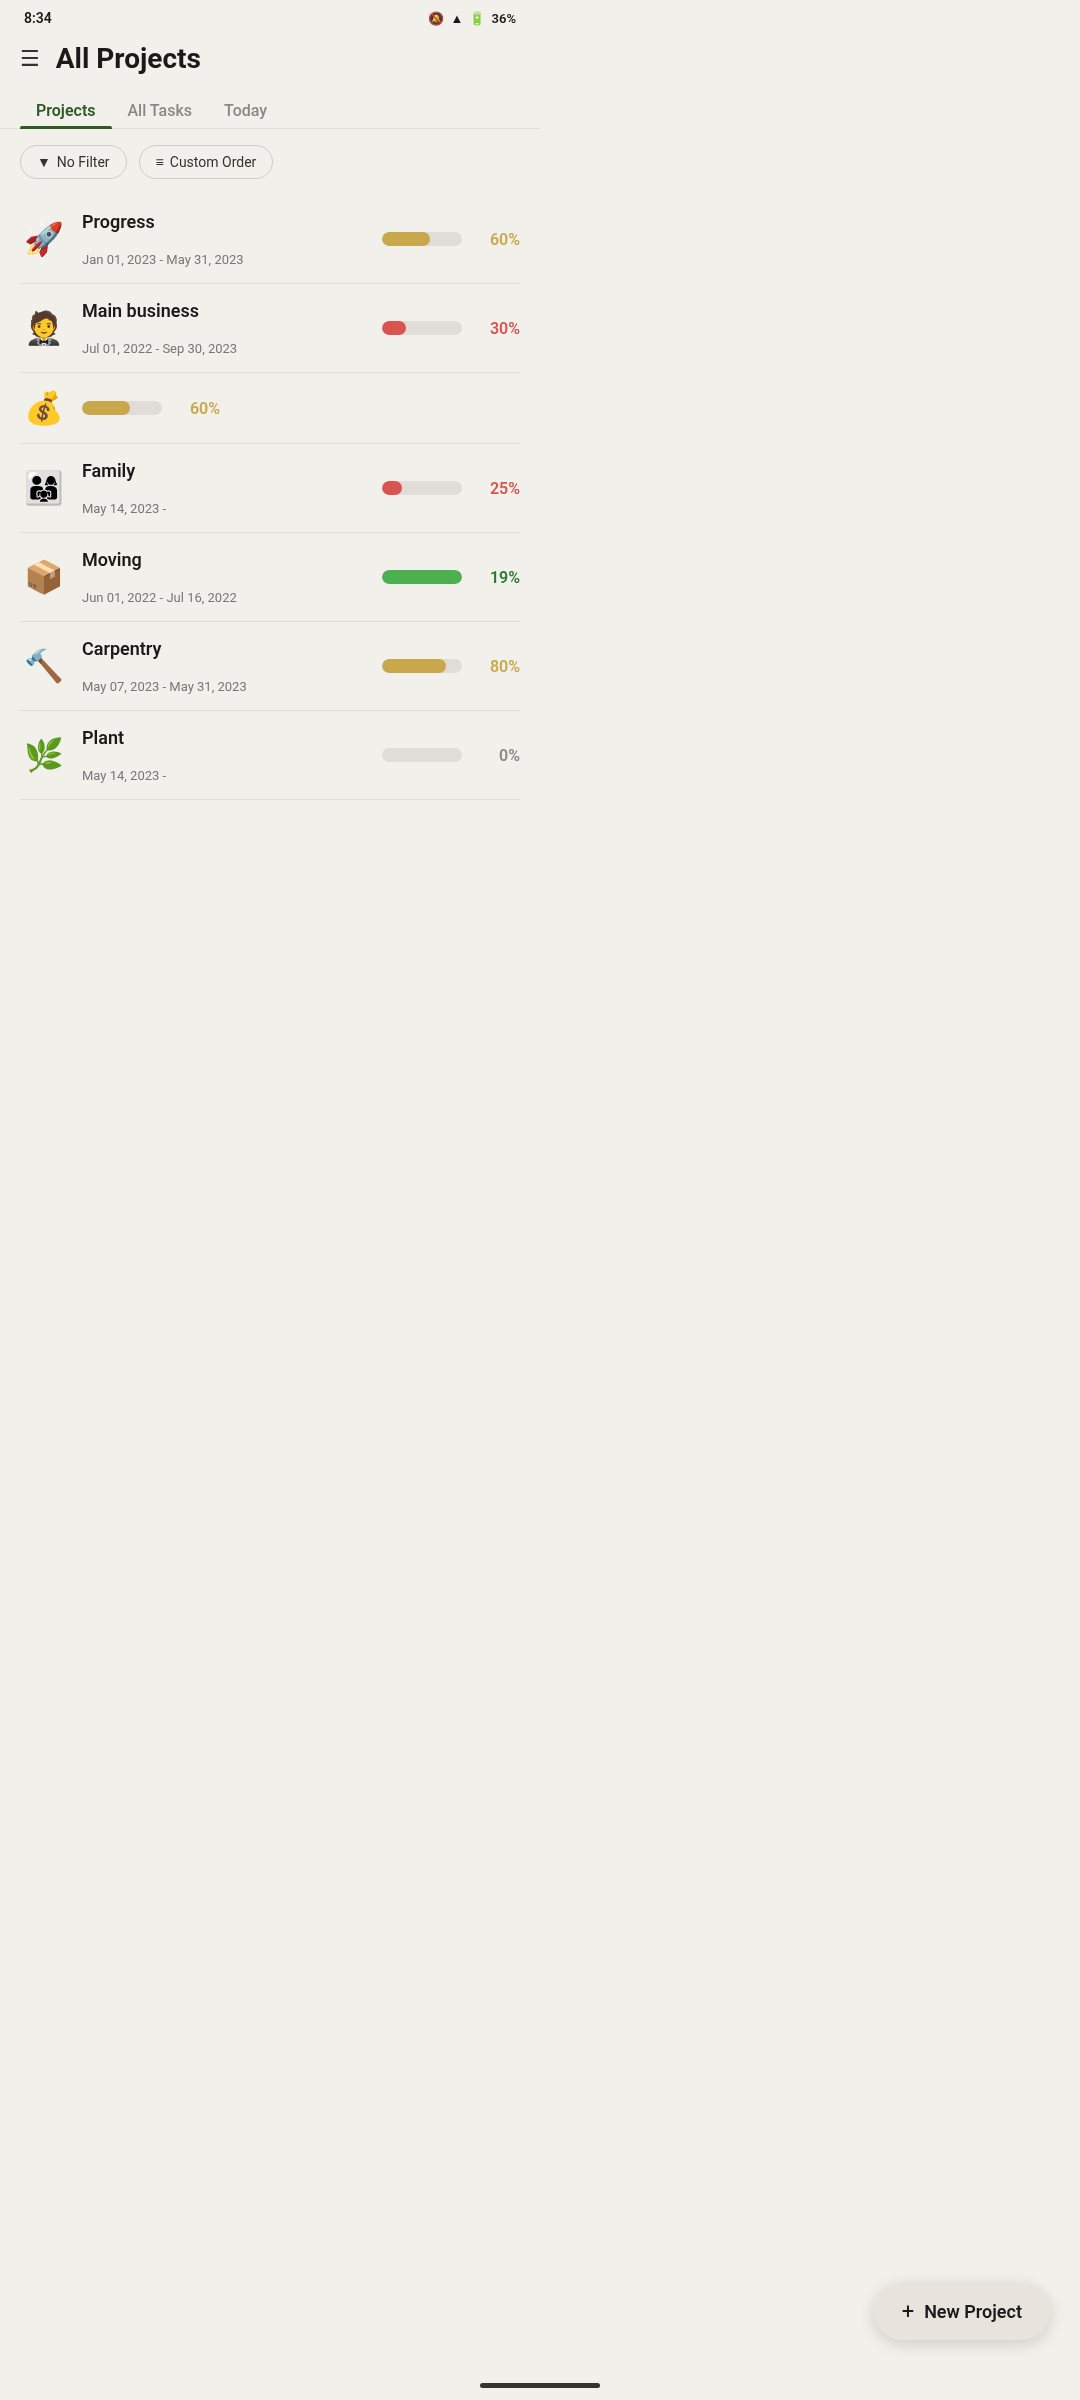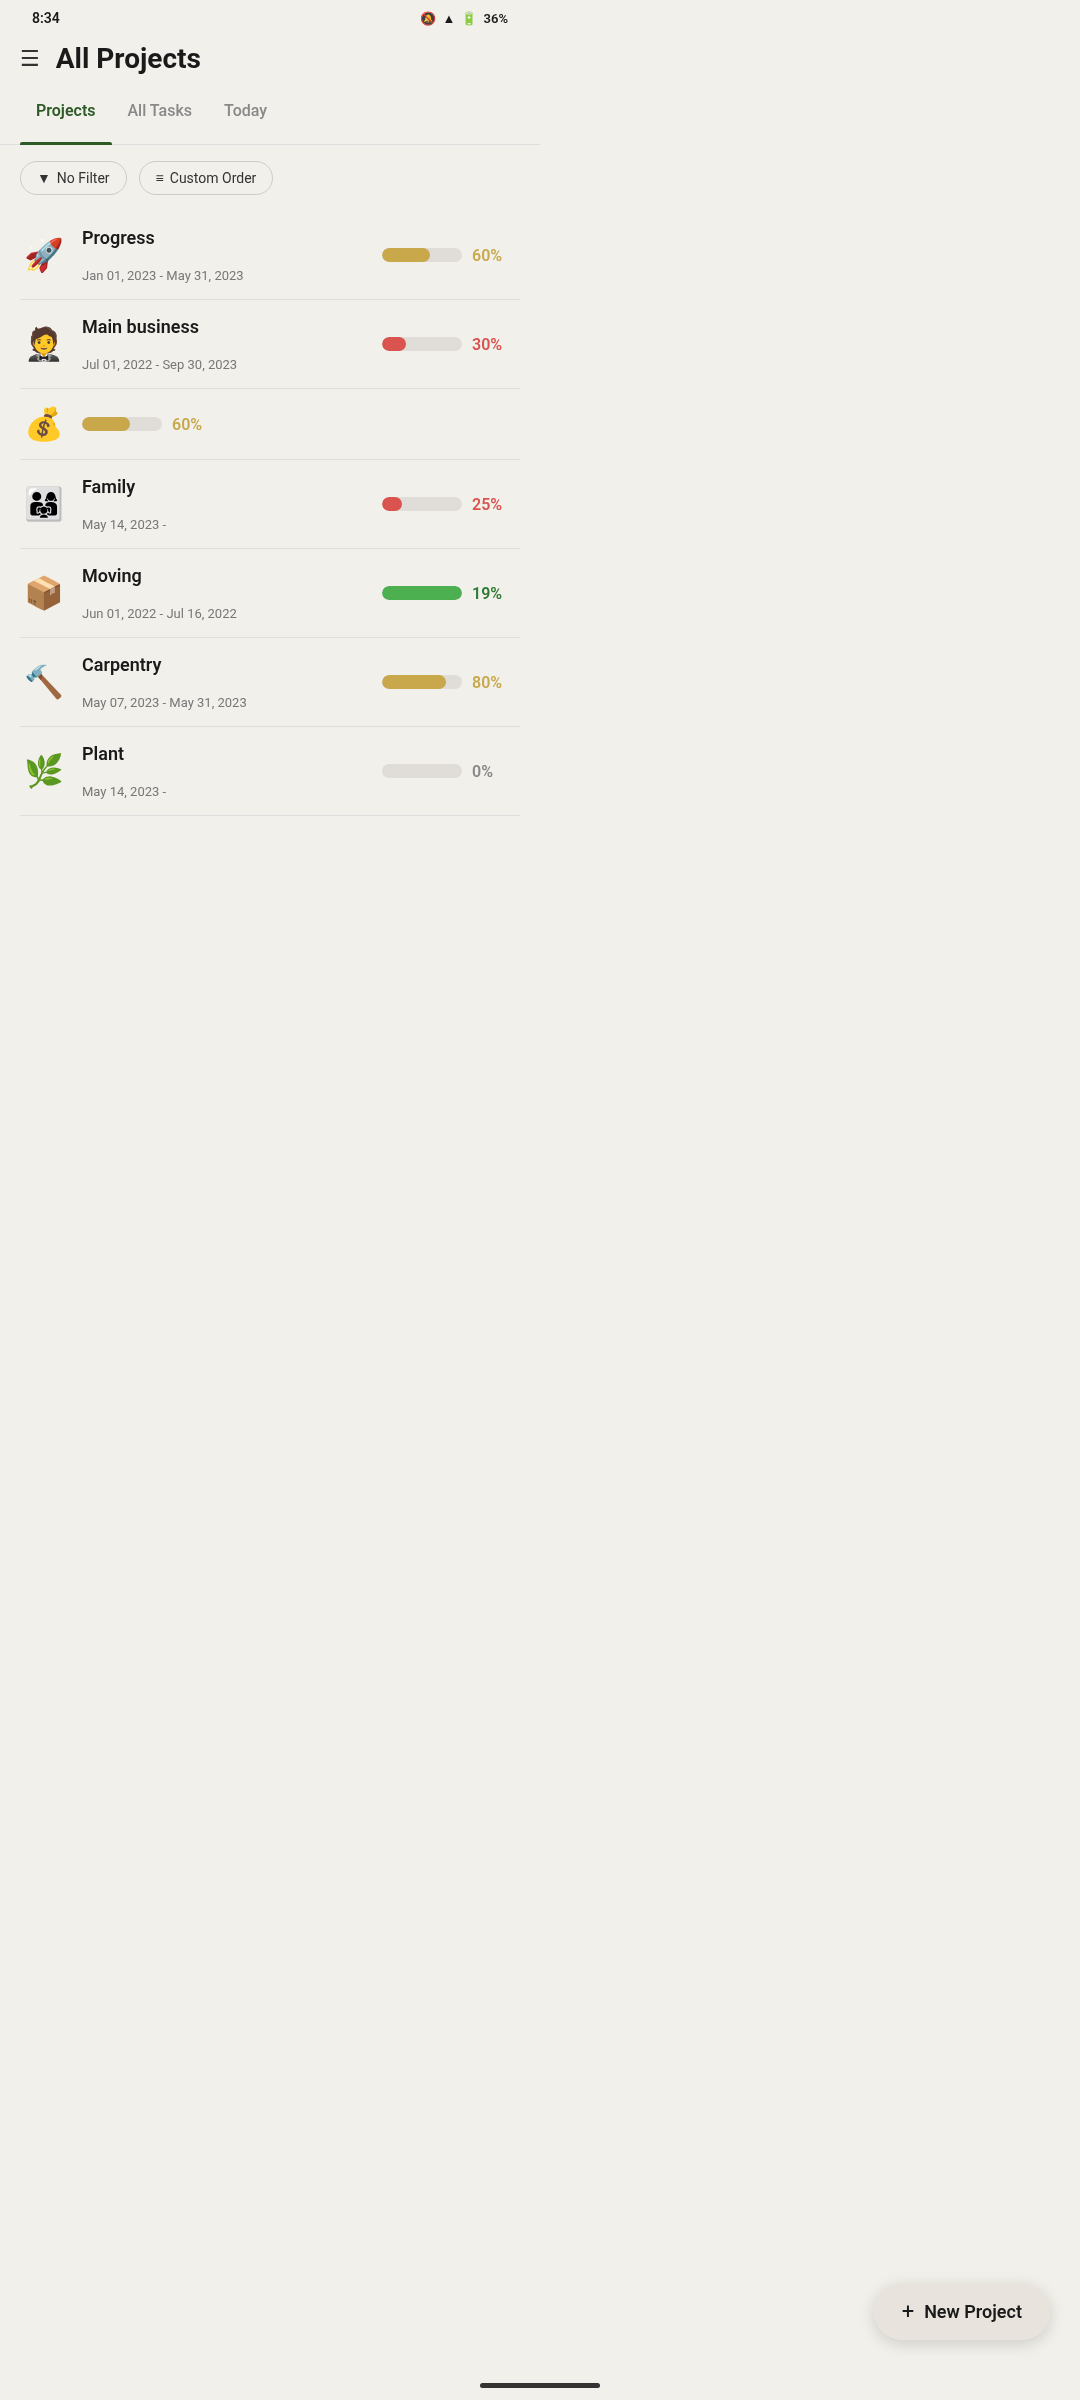--- a/index.html
+++ b/index.html
@@ -12,21 +12,21 @@
       min-height: 1200px;
       position: relative;
       overflow-x: hidden;
     }
 
     
     .status-bar {
       display: flex;
       justify-content: space-between;
       align-items: center;
-      padding: 10px 32px 6px;
+      padding: 10px 24px 6px;
       font-size: 14px;
       font-weight: 600;
       color: #1a1a1a;
     }
     .status-right {
       display: flex;
       align-items: center;
       gap: 6px;
       font-size: 13px;
     }
@@ -50,21 +50,21 @@
     }
 
     
     .tabs {
       display: flex;
       padding: 0 20px;
       border-bottom: 1px solid #ddd;
       gap: 0;
     }
     .tab {
-      padding: 10px 16px 24px;
+      padding: 10px 16px 8px;
       font-size: 16px;
       font-weight: 500;
       color: #888;
       cursor: pointer;
       position: relative;
     }
     .tab.active {
       color: #2d5a27;
       font-weight: 600;
     }
@@ -143,20 +143,21 @@
       overflow: hidden;
     }
     .progress-bar-fill {
       height: 100%;
       border-radius: 7px;
     }
     .progress-pct {
       font-size: 16px;
       font-weight: 600;
       width: 48px;
+      text-align: right;
     }
 
     
     .new-project-btn {
       position: fixed;
       bottom: 60px;
       right: 30px;
       display: flex;
       align-items: center;
       gap: 10px;

